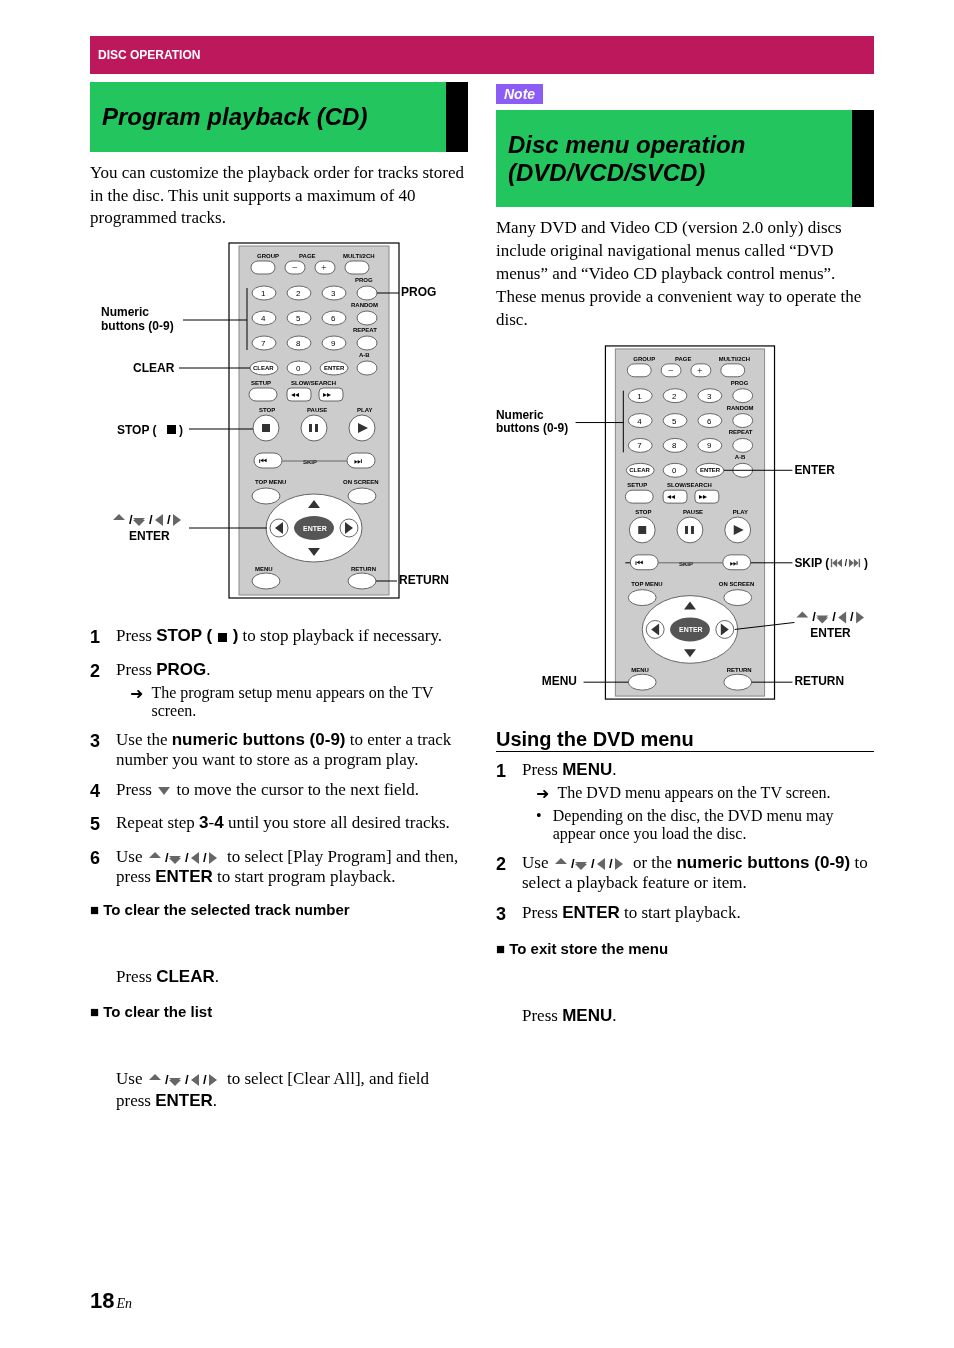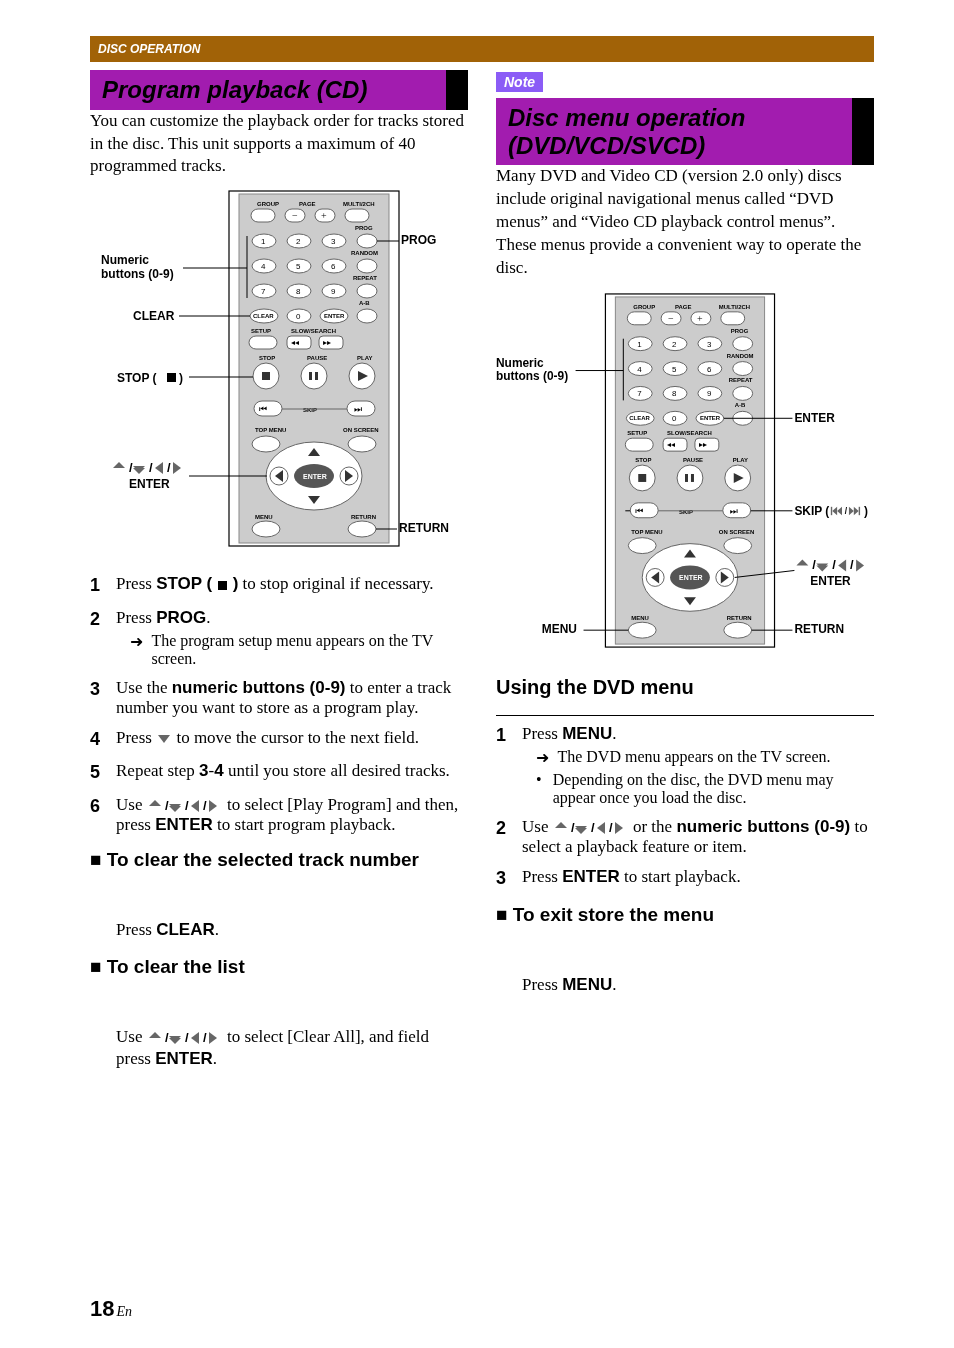--- a/index.html
+++ b/index.html
@@ -7,41 +7,41 @@
   body {
     width: 954px;
     height: 1348px;
     font-family: "Times New Roman", Times, serif;
     font-size: 17px;
     color: #000;
     position: relative;
     padding: 36px 80px 28px 90px;
   }
   .header-bar {
-    background: #a16207;
+    background: #be185d;
     color: #fff;
     font-family: Arial, Helvetica, sans-serif;
-    font-style: italic;
     font-weight: bold;
     font-size: 12px;
-    padding: 6px 8px;
+    padding: 12px 8px;
     margin-bottom: 8px;
   }
   .two-col {
     display: flex;
     gap: 28px;
   }
   .col {
     flex: 1 1 0;
     min-width: 0;
   }
   .section-title-bar {
-    background: #a21caf;
+    background: #22c55e;
     border-right: 22px solid #000;
-    padding: 6px 12px;
+    padding: 21px 12px;
+    margin-bottom: 10px;
   }
   .section-title-bar .title {
     font-family: Arial, Helvetica, sans-serif;
     font-weight: bold;
     font-style: italic;
     font-size: 24px;
     color: #000;
     line-height: 1.15;
   }
   .note-tag {
@@ -94,37 +94,37 @@
     display: flex;
     gap: 10px;
     margin-left: 14px;
     margin-top: 4px;
     font-size: 16px;
   }
   .bulletline .bullet-dot { width: 10px; }
   .sub-head {
     font-family: Arial, Helvetica, sans-serif;
     font-weight: bold;
-    font-size: 19px;
+    font-size: 15px;
     margin-top: 14px;
     margin-bottom: 4px;
   }
   .sub-indent { margin-left: 26px; margin-top: 48px; }
   .subsection-title {
     font-family: Arial, Helvetica, sans-serif;
     font-weight: bold;
     font-size: 20px;
     margin-top: 16px;
     margin-bottom: 8px;
-    padding-bottom: 16px;
+    padding-bottom: 0;
     border-bottom: 1px solid #000;
   }
   .page-num {
     position: absolute;
-    bottom: 26px;
+    bottom: 34px;
     left: 90px;
     font-family: "Times New Roman", Times, serif;
     font-size: 16px;
   }
   .page-num .num {
     font-family: Arial, Helvetica, sans-serif;
     font-weight: bold;
     font-size: 22px;
     margin-right: 2px;
   }
@@ -299,21 +299,21 @@
           <line x1="277" y1="343" x2="298" y2="343" stroke="#000"></line>
         </g>
       </svg>
     </div>
 
     <ol class="steps">
       <li>
           <div class="step-body">
         <span>Press </span><b>STOP ( </b><svg class="inline-icon" width="11" height="11">
               <use href="#stop-sq" x="1" y="1"></use>
-            </svg><b> )</b><span> to stop original if necessary.</span>
+            </svg><b> )</b><span> to stop playback if necessary.</span>
       </div>
         </li>
       <li>
           <div class="step-body">
         <span>Press </span><b>PROG</b><span>.</span>
         <div class="arrowline">
               <span>➜</span>
               <span>The program setup menu appears on the TV screen.</span>
             </div>
       </div>

